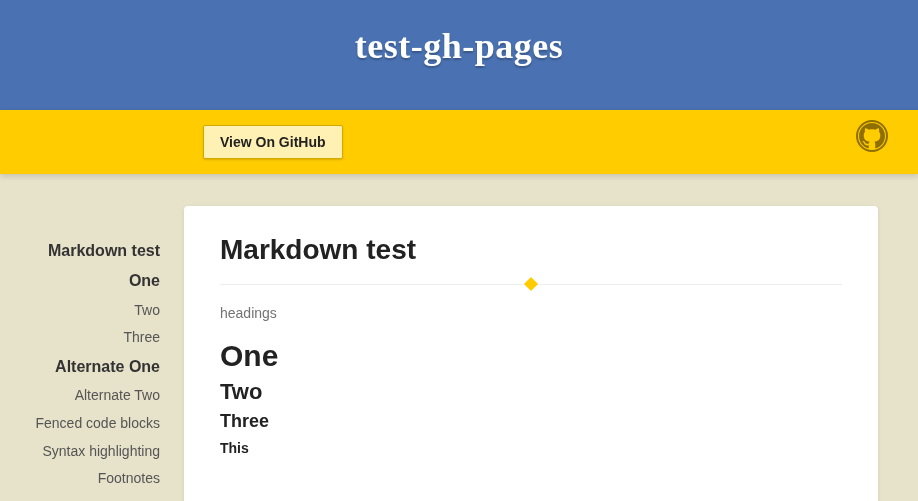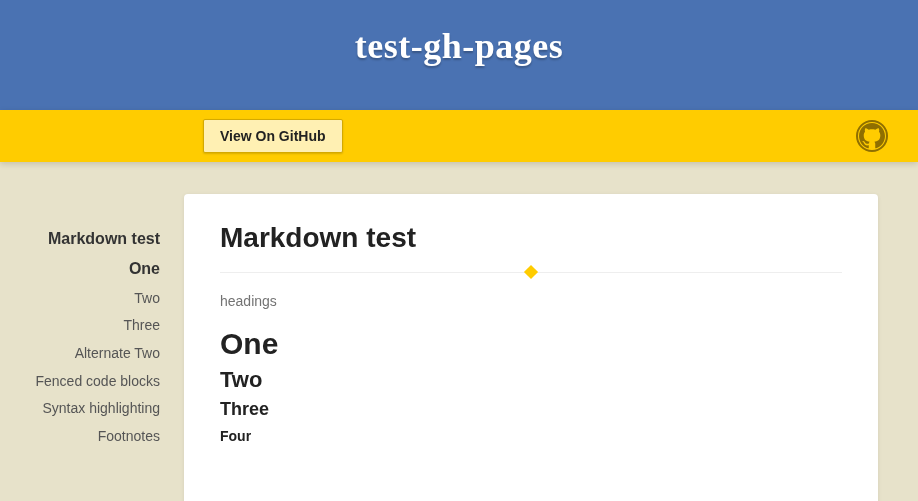--- a/index.html
+++ b/index.html
@@ -22,21 +22,21 @@
     color: #fff;
     font-family: Liberation Serif, serif;
     font-weight: 700;
     font-size: 36px;
     letter-spacing: 0.5px;
     text-shadow: 0 2px 2px rgba(0,0,0,0.25);
     margin-top: -18px;
   }
   .banner-wrap {
     position: relative;
-    height: 52px;
+    height: 64px;
     border-radius: 18px;
   }
   .banner {
     background: #ffcc00;
     height: 100%;
     box-shadow: 0 2px 6px rgba(0,0,0,0.15);
   }
   .banner-inner {
     max-width: 880px;
     margin: 0 auto;
@@ -162,28 +162,29 @@
       </svg>
   </div>
 </div>
 
 <div class="content-row">
   <nav class="sidebar" id="sidebar">
       <div class="toc-item lvl-1">Markdown test</div>
       <div class="toc-item lvl-2">One</div>
       <div class="toc-item lvl-3">Two</div>
       <div class="toc-item lvl-3">Three</div>
+      <div class="toc-item lvl-2">Alternate One</div>
       <div class="toc-item lvl-3">Alternate Two</div>
       <div class="toc-item lvl-3">Fenced code blocks</div>
       <div class="toc-item lvl-3">Syntax highlighting</div>
       <div class="toc-item lvl-3">Footnotes</div>
     </nav>
 
   <article class="main">
     <h1 class="title">Markdown test</h1>
     <div class="divider"></div>
     <p class="sec-label">headings</p>
     <div class="h-one">One</div>
     <div class="h-two">Two</div>
     <div class="h-three">Three</div>
-    <div class="h-four">Four</div>
+    <div class="h-four">This</div>
   </article>
 </div>
 
 </body></html>

